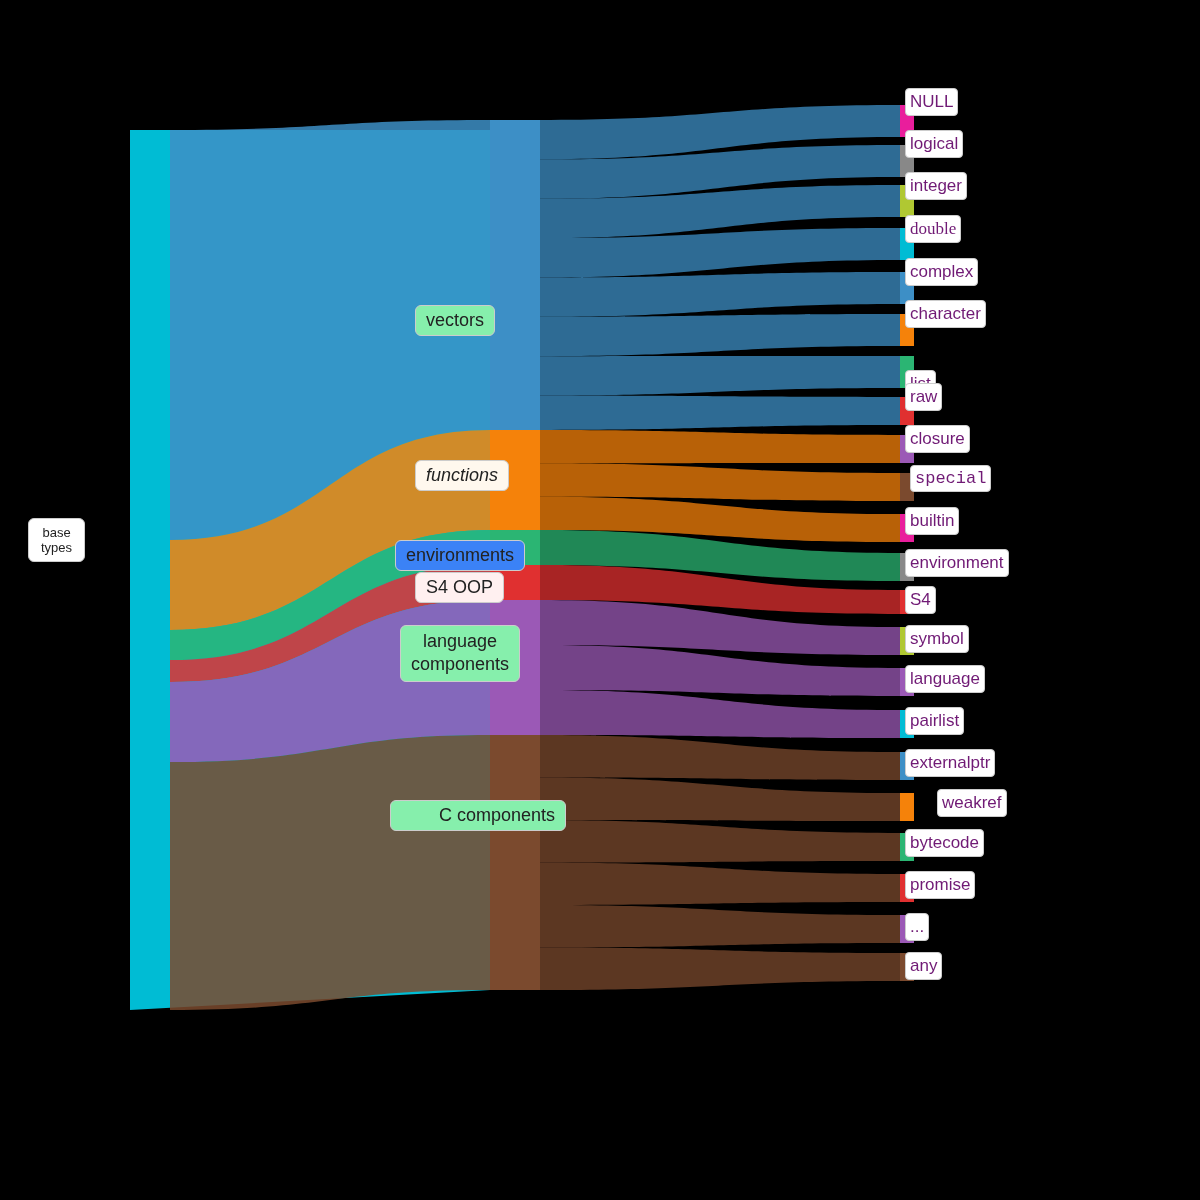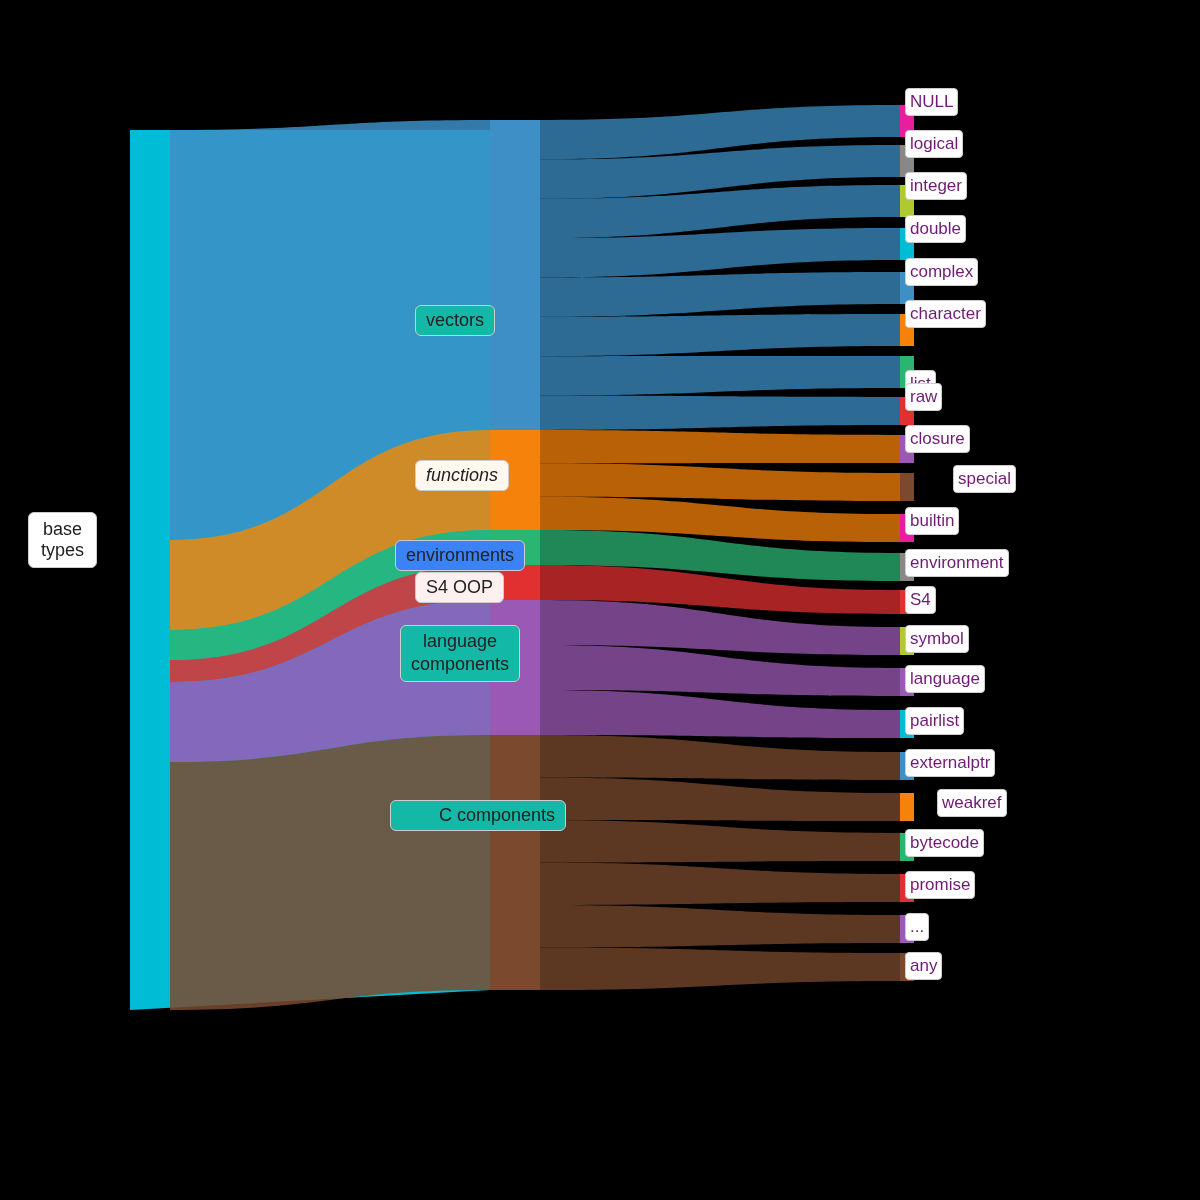--- a/index.html
+++ b/index.html
@@ -16,21 +16,21 @@
       height: 1200px;
     }
     svg {
       position: absolute;
       top: 0; left: 0;
       width: 1200px;
       height: 1200px;
     }
     .node-label {
       position: absolute;
-      background: #14b8a6;
+      background: #86efac;
       border: 1.5px solid #ccc;
       border-radius: 6px;
       padding: 4px 10px;
       font-size: 18px;
       font-weight: 400;
       color: #222;
       white-space: nowrap;
       pointer-events: none;
     }
     .end-label {
@@ -44,21 +44,21 @@
       color: #701a75;
       white-space: nowrap;
       pointer-events: none;
     }
     .source-label {
       position: absolute;
       background: white;
       border: 1.5px solid #ccc;
       border-radius: 6px;
       padding: 6px 12px;
-      font-size: 18px;
+      font-size: 13px;
       font-weight: 400;
       color: #222;
       white-space: nowrap;
       pointer-events: none;
       text-align: center;
     }
   </style>
 </head>
 <body>
 
@@ -128,27 +128,27 @@
   <div class="node-label" style="left:415px; top:305px;">vectors</div>
   <div class="node-label" style="left:415px; top:460px; background:#fff8ee;font-style:italic;">functions</div>
   <div class="node-label" style="left:395px; top:540px; background:#3b82f6;">environments</div>
   <div class="node-label" style="left:415px; top:572px; background:#fff0f0;">S4 OOP</div>
   <div class="node-label" style="left:400px; top:625px; text-align:center; line-height:1.3;">language<br>components</div>
   <div class="node-label" style="left:390px; top:800px;padding-left:48px;">C components</div>
 
   <div class="end-label" style="left:905px; top:88px;">NULL</div>
   <div class="end-label" style="left:905px; top:130px;">logical</div>
   <div class="end-label" style="left:905px; top:172px;">integer</div>
-  <div class="end-label" style="left:905px; top:215px;">double</div>
+  <div class="end-label" style="left:905px; top:215px;font-family:Liberation Serif, serif;">double</div>
   <div class="end-label" style="left:905px; top:258px;">complex</div>
   <div class="end-label" style="left:905px; top:300px;">character</div>
   <div class="end-label" style="left:905px; top:342px;margin-top:28px;">list</div>
   <div class="end-label" style="left:905px; top:383px;">raw</div>
   <div class="end-label" style="left:905px; top:425px;">closure</div>
-  <div class="end-label" style="left:953px; top:465px;">special</div>
+  <div class="end-label" style="left:910px; top:465px;font-family:Liberation Mono, monospace;">special</div>
   <div class="end-label" style="left:905px; top:507px;text-align:right;">builtin</div>
   <div class="end-label" style="left:905px; top:549px;">environment</div>
   <div class="end-label" style="left:905px; top:586px;">S4</div>
   <div class="end-label" style="left:905px; top:625px;">symbol</div>
   <div class="end-label" style="left:905px; top:665px;">language</div>
   <div class="end-label" style="left:905px; top:707px;">pairlist</div>
   <div class="end-label" style="left:905px; top:749px;">externalptr</div>
   <div class="end-label" style="left:905px; top:789px;margin-left:32px;">weakref</div>
   <div class="end-label" style="left:905px; top:829px;">bytecode</div>
   <div class="end-label" style="left:905px; top:871px;">promise</div>

